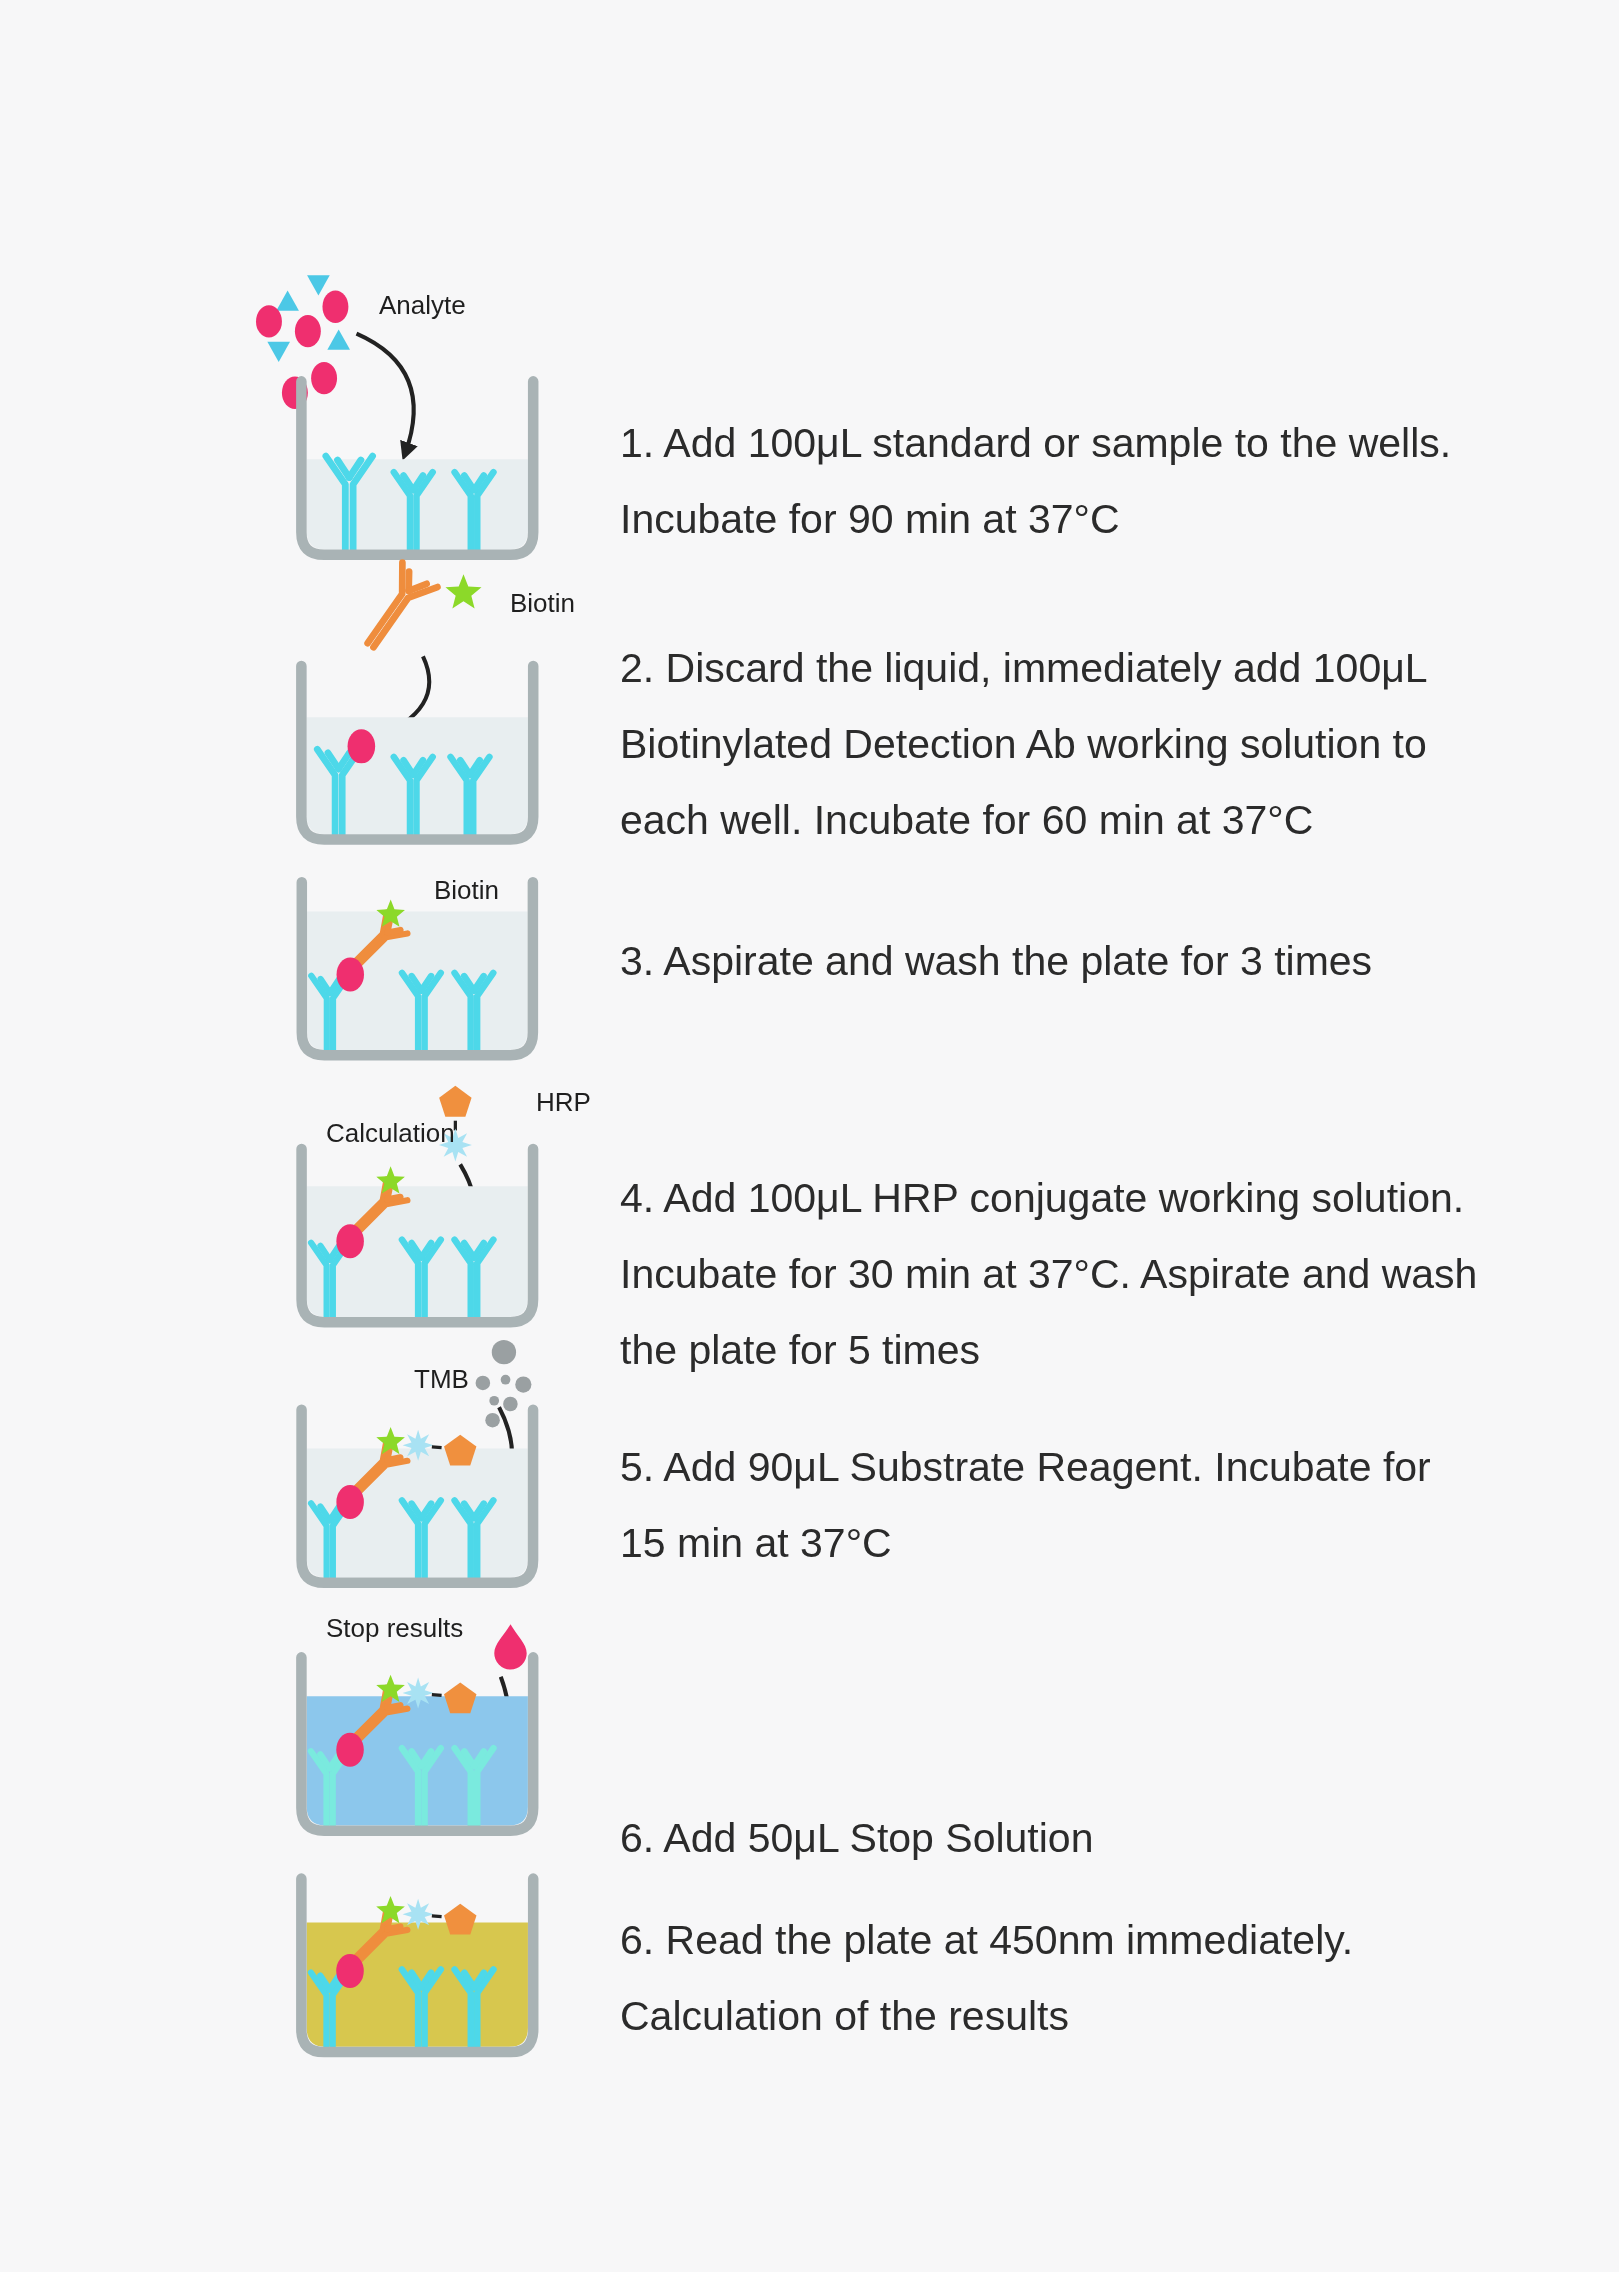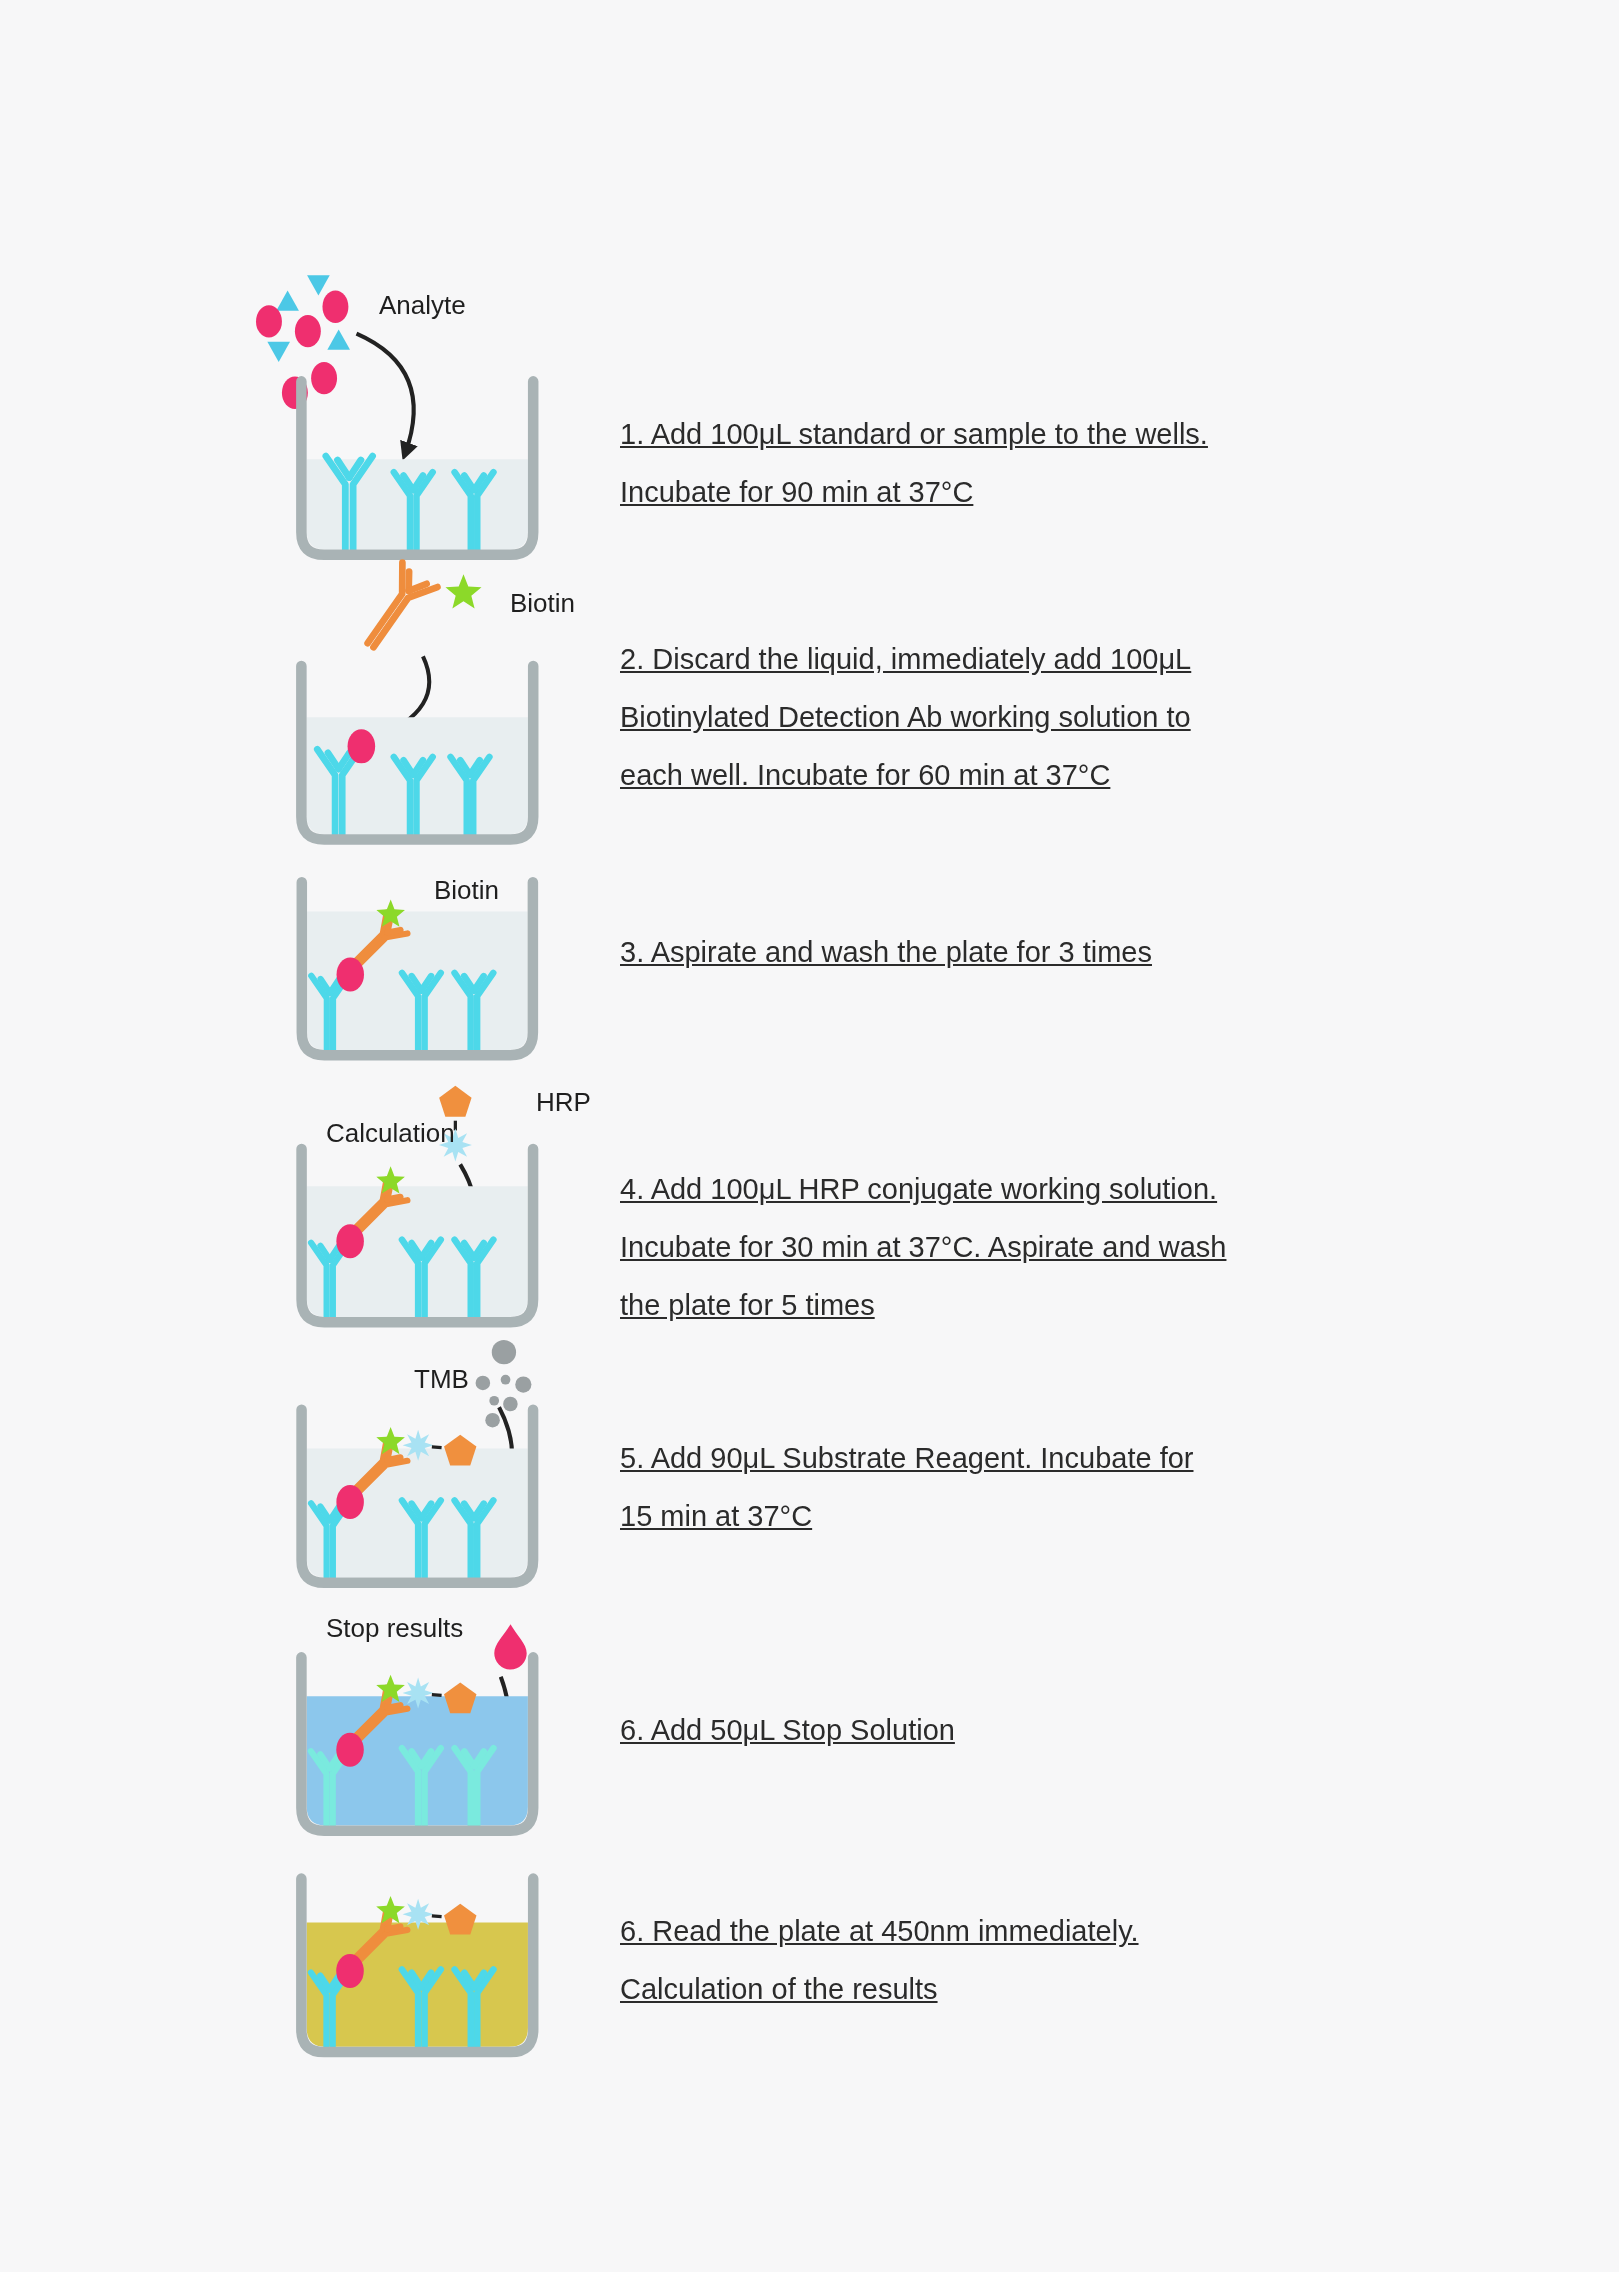--- a/index.html
+++ b/index.html
@@ -8,23 +8,22 @@
     background:var(--background,#f7f7f8);
     font-family:"Liberation Sans","DejaVu Sans",sans-serif;
   }
   .fig{position:absolute;left:243px;}
   .lbl{
     position:absolute;color:var(--label_text,#1f1f1f);
     font-size:26px;font-weight:400;white-space:nowrap;text-align:right;
   }
   .step-text{
     position:absolute;left:620px;width:939px;
-    color:var(--text,#2b2b2b);font-size:29px;line-height:58px;
+    color:var(--text,#2b2b2b);font-size:41px;line-height:76px;
     white-space:pre-line;
-    text-decoration:underline;
   }
 </style>
 </head>
 <body>
 
 <svg width="0" height="0" style="position:absolute">
   <defs>
     <g id="ab" fill="none" stroke-linecap="round" stroke-linejoin="round">
       <path d="M12,12 L52,70 L52,205"></path>
       <path d="M108,12 L68,70 L68,205"></path>
@@ -176,16 +175,16 @@
 Incubate for 90 min at 37°C</div>
 <div class="step-text" style="top:630px">2. Discard the liquid, immediately add 100μL
 Biotinylated Detection Ab working solution to
 each well. Incubate for 60 min at 37°C</div>
 <div class="step-text" style="top:923px">3. Aspirate and wash the plate for 3 times</div>
 <div class="step-text" style="top:1160px">4. Add 100μL HRP conjugate working solution.
 Incubate for 30 min at 37°C. Aspirate and wash
 the plate for 5 times</div>
 <div class="step-text" style="top:1429px">5. Add 90μL Substrate Reagent. Incubate for
 15 min at 37°C</div>
-<div class="step-text" style="top:1701px">6. Add 50μL Stop Solution</div>
+<div class="step-text" style="top:1800px">6. Add 50μL Stop Solution</div>
 <div class="step-text" style="top:1902px">6. Read the plate at 450nm immediately.
 Calculation of the results</div>
 
 
 </body></html>

